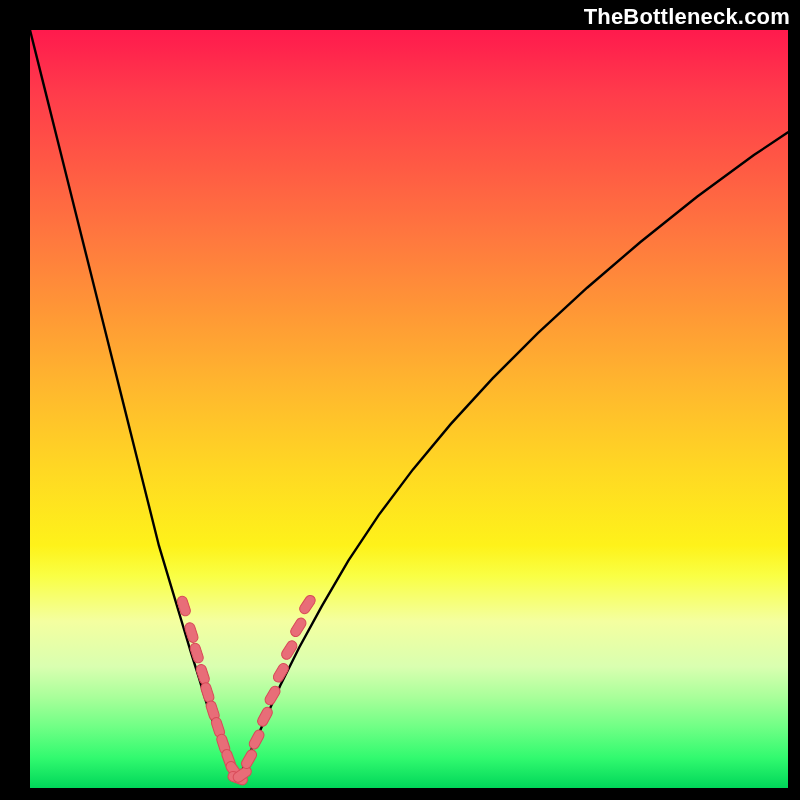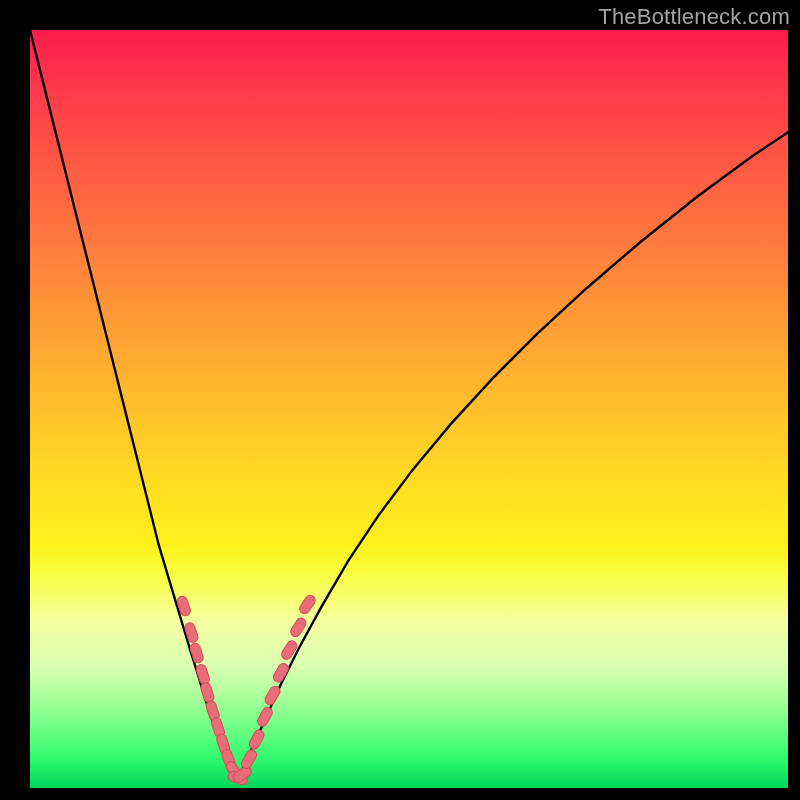--- a/index.html
+++ b/index.html
@@ -47,23 +47,23 @@
     left: 0;
     top: 0;
     width: 758px;
     height: 758px;
     overflow: visible;
   }
   .watermark {
     position: absolute;
     top: 4px;
     right: 10px;
-    color: #a3a3a3;
+    color: #ffffff;
     font-size: 22px;
-    font-weight: 400;
+    font-weight: 700;
     letter-spacing: 0.2px;
     user-select: none;
   }
 </style>
 </head>
 <body>
 
 <div class="frame">
   <div class="plot-area">
     <svg class="curves" viewBox="0 0 758 758" preserveAspectRatio="none">

